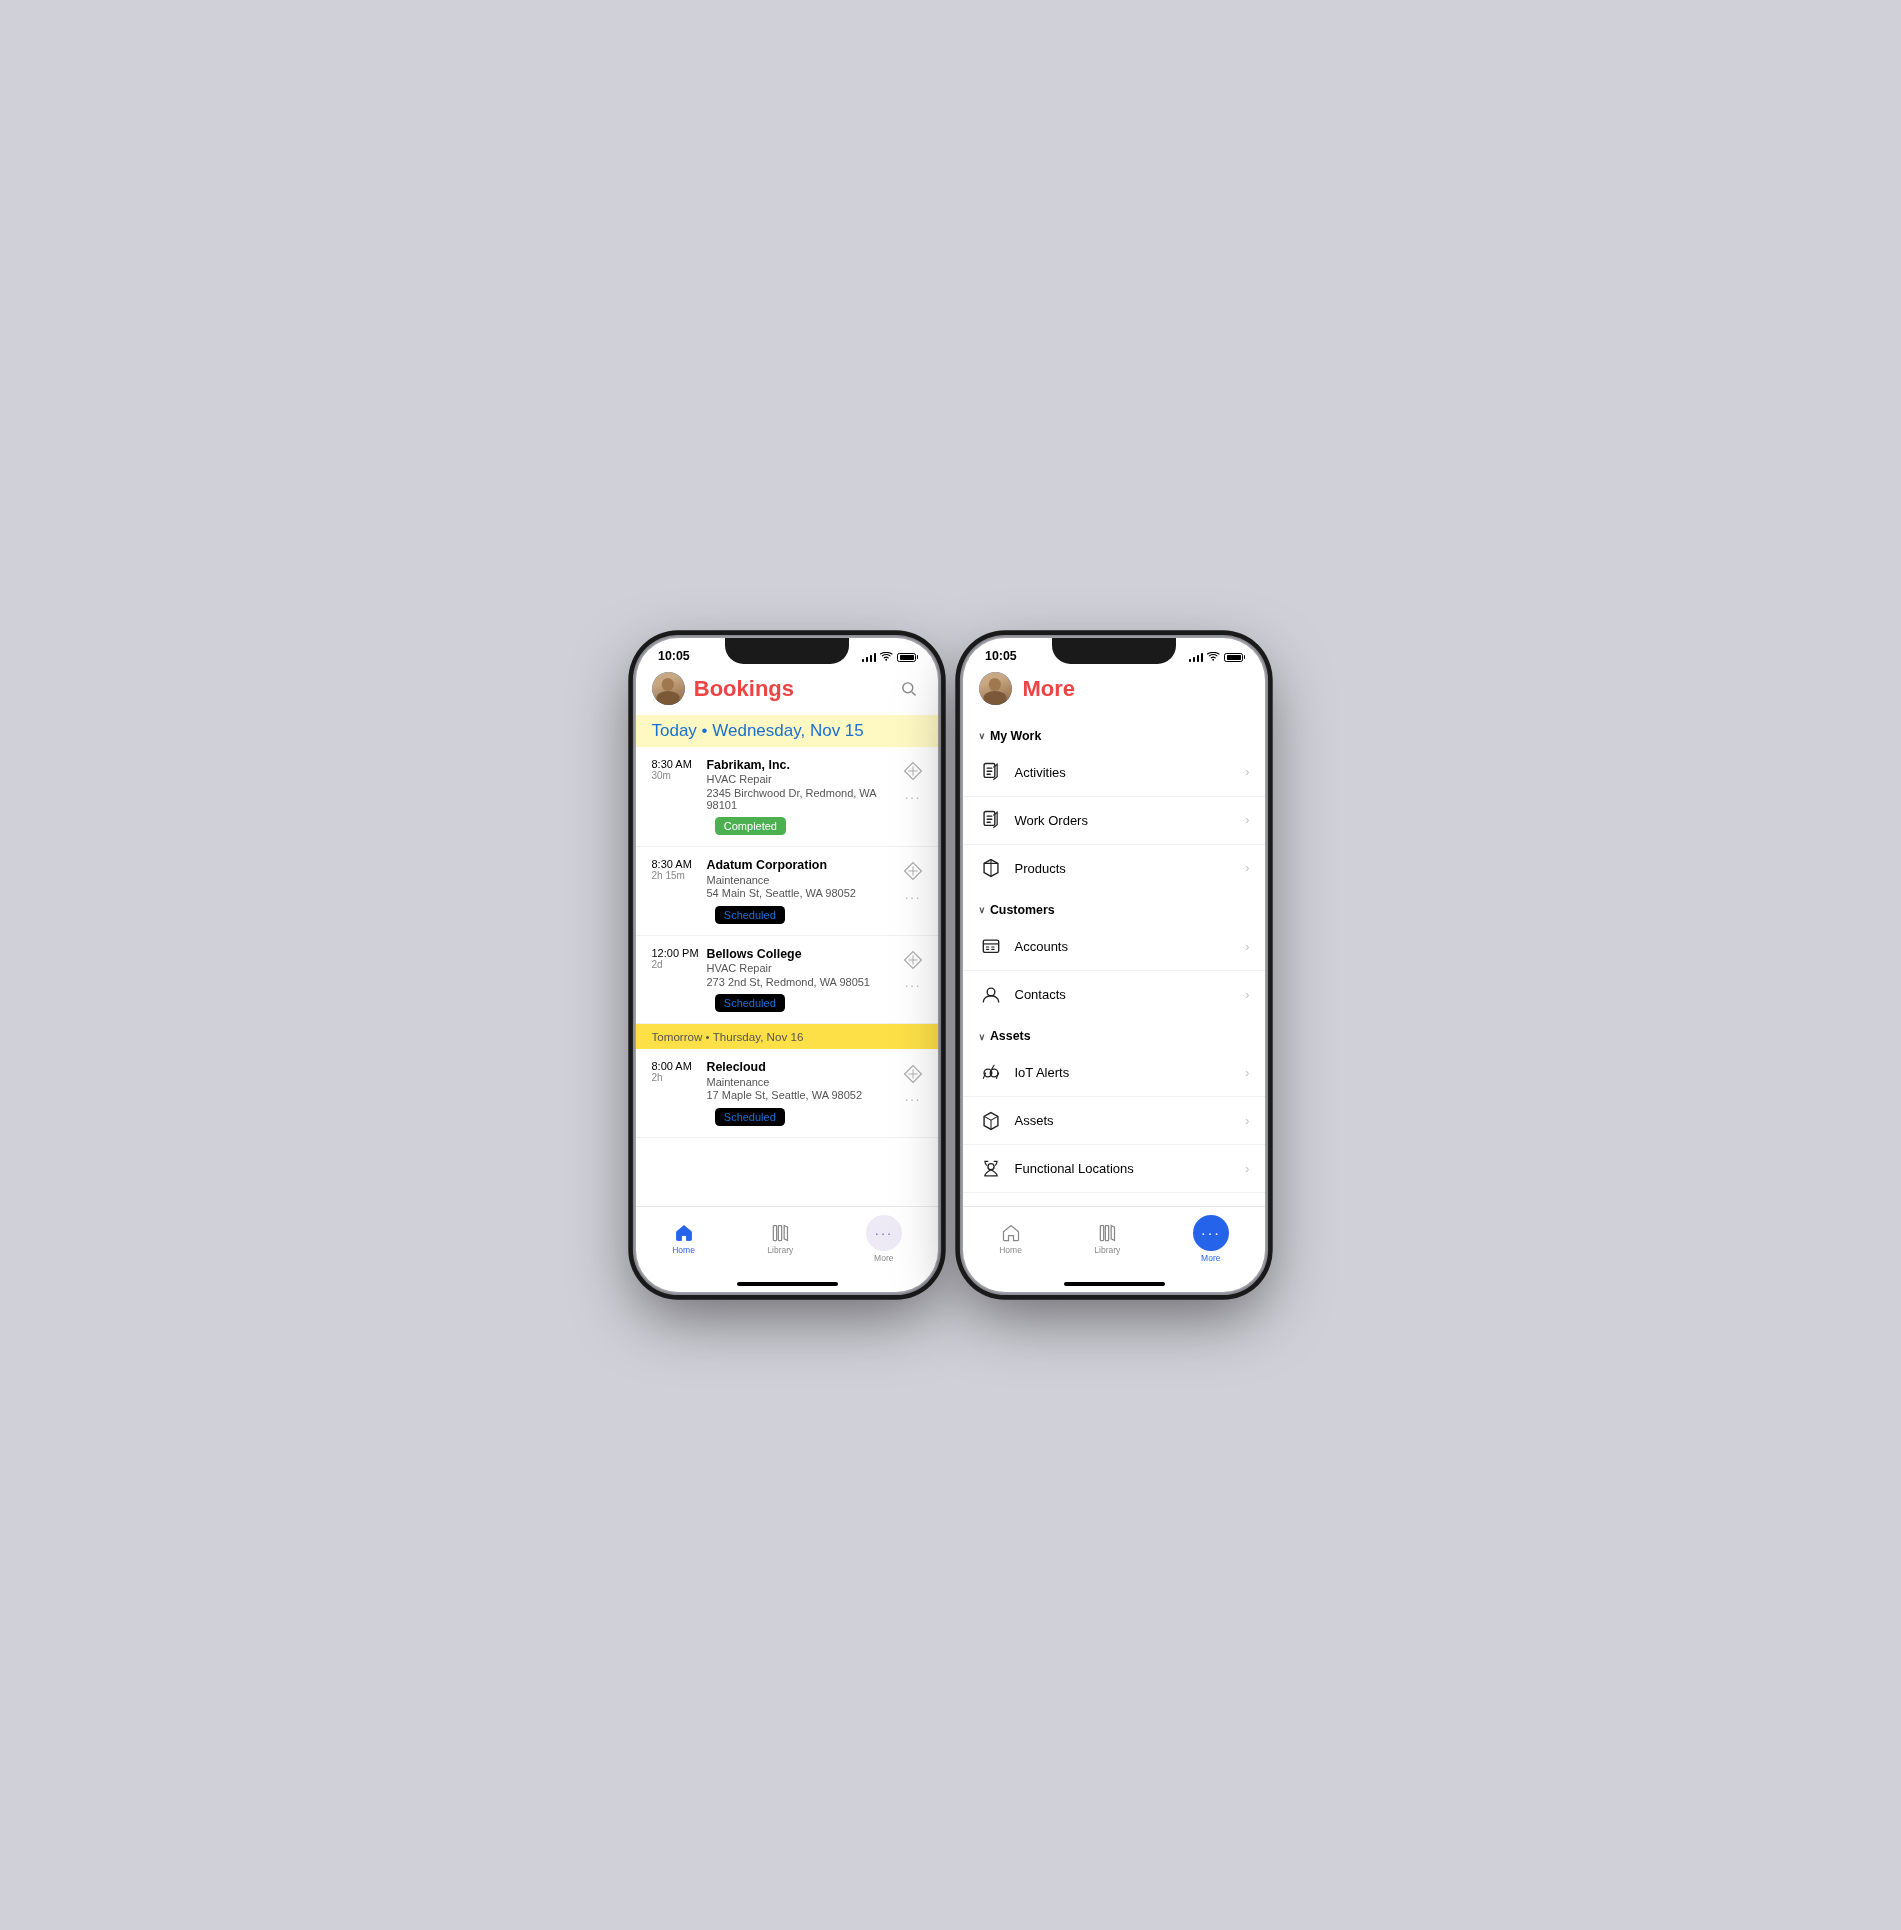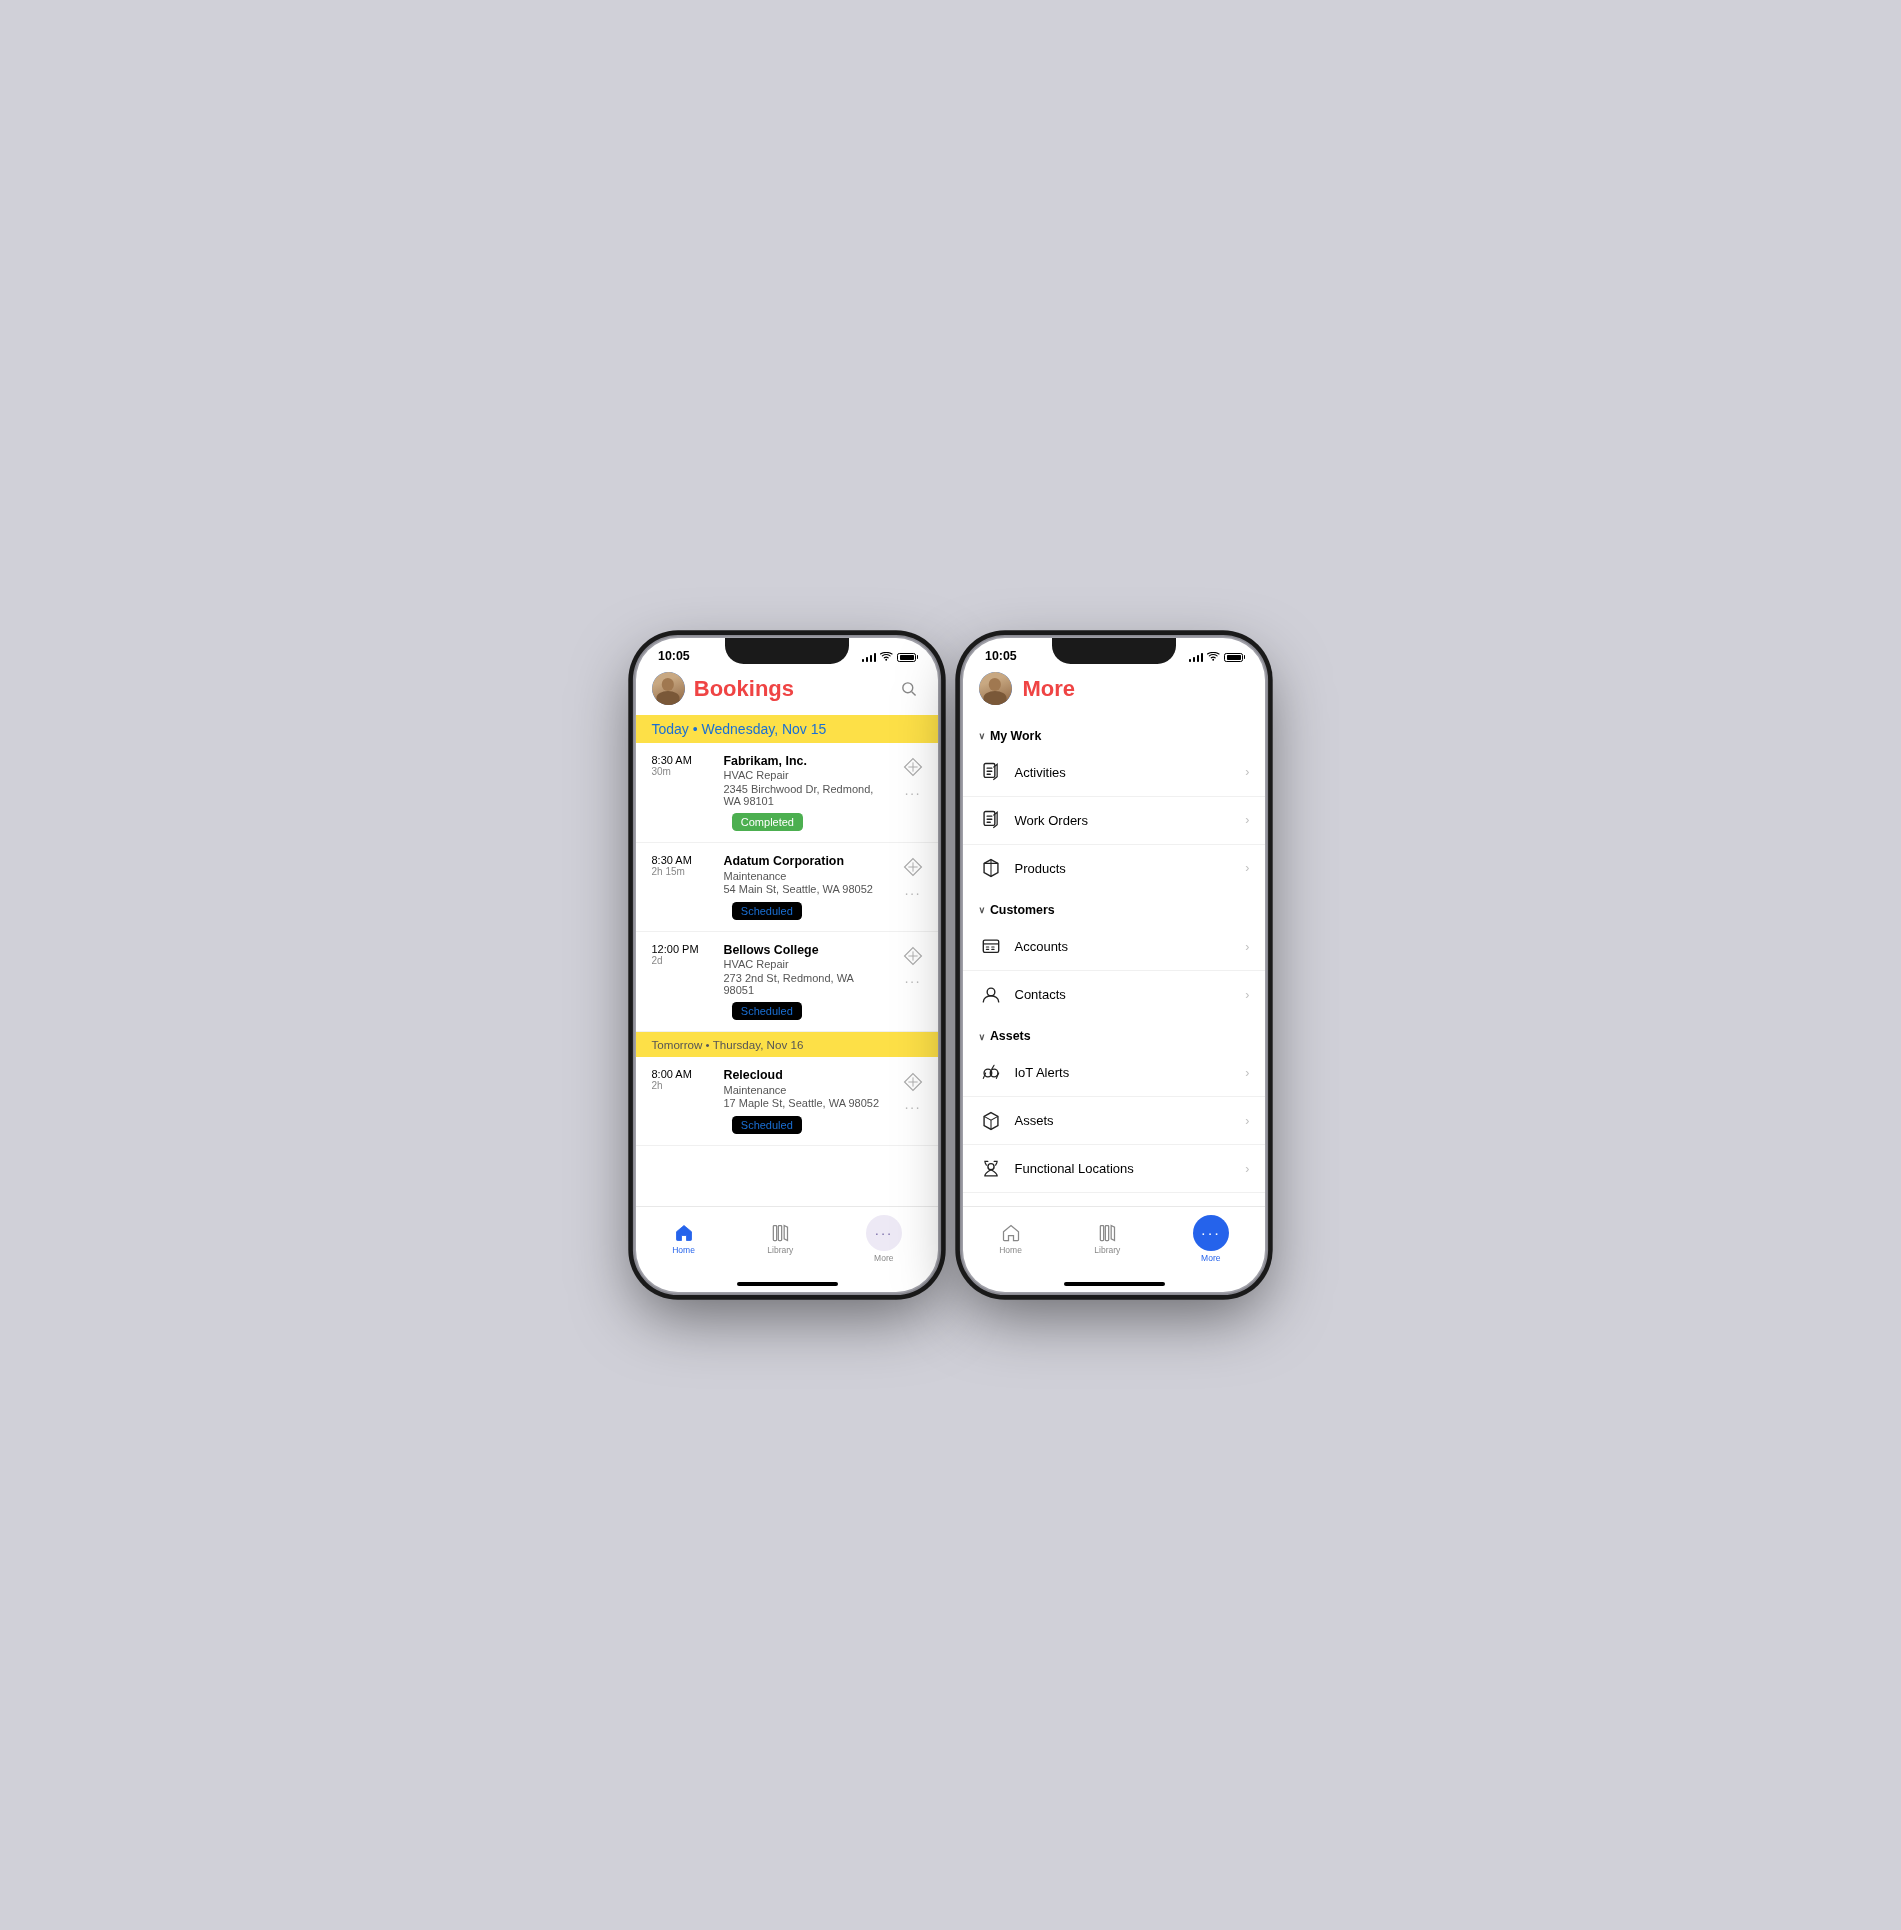--- a/index.html
+++ b/index.html
@@ -198,40 +198,40 @@
     .search-svg {
       width: 17px;
       height: 17px;
       stroke: #888;
       fill: none;
       stroke-width: 2;
     }
 
     
     .date-header {
-      background: #fde047;
+      background: #fef9c3;
       padding: 6.2px 15.5px;
-      font-size: 14px;
+      font-size: 17px;
       font-weight: 500;
       color: #1a6fd4;
       flex-shrink: 0;
     }
 
     
     .bookings-list {
       flex: 1;
       overflow-y: auto;
     }
 
     .booking-item {
       display: flex;
       align-items: flex-start;
       padding: 11px 15.5px;
       border-bottom: 0.8px solid #f0f0f0;
-      gap: 19px;
+      gap: 2px;
     }
 
     .booking-time {
       min-width: 53px;
       flex-shrink: 0;
     }
 
     .booking-time .time {
       font-size: 11px;
       font-weight: 500;

